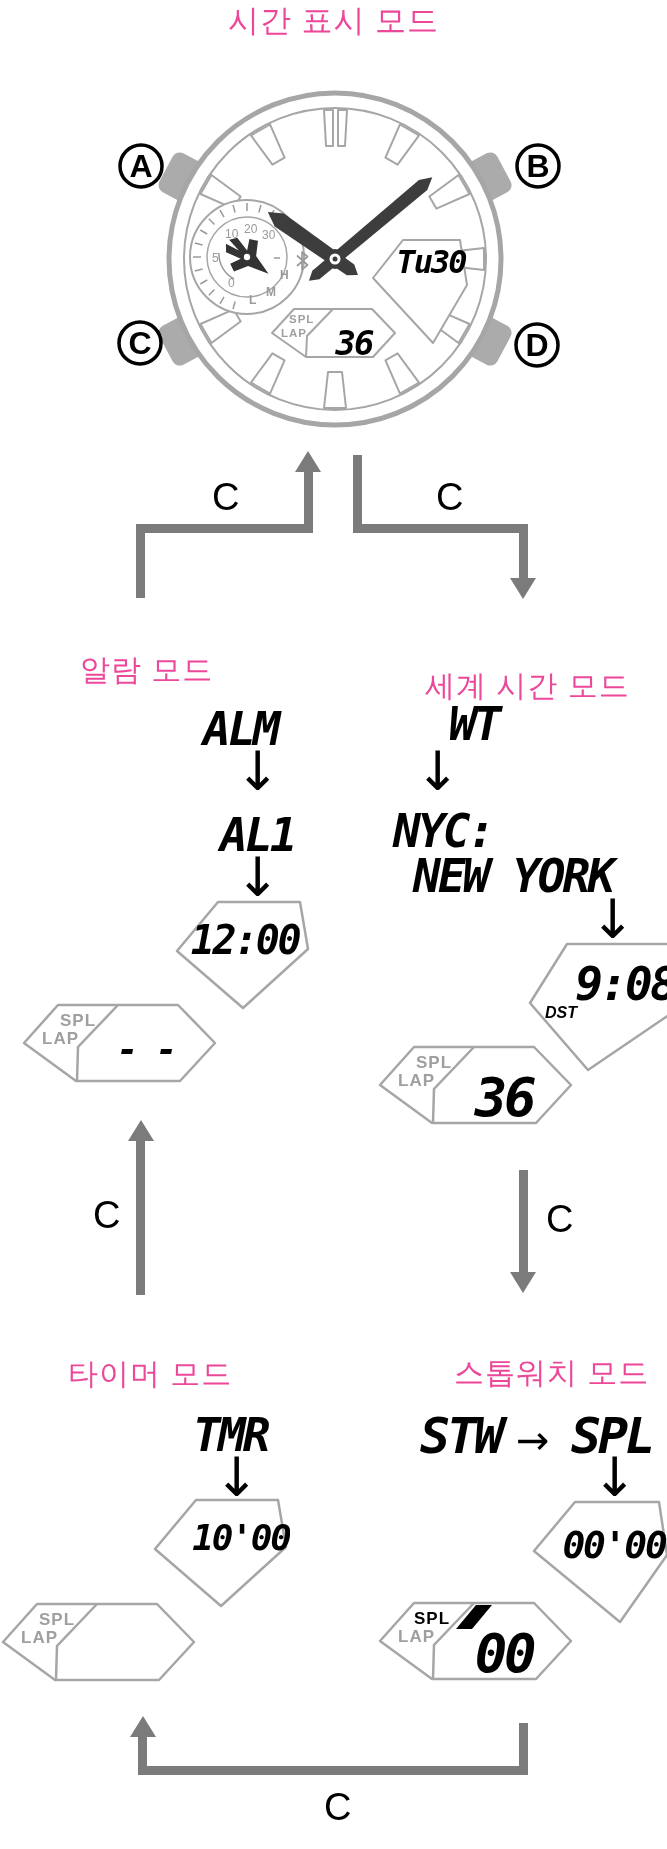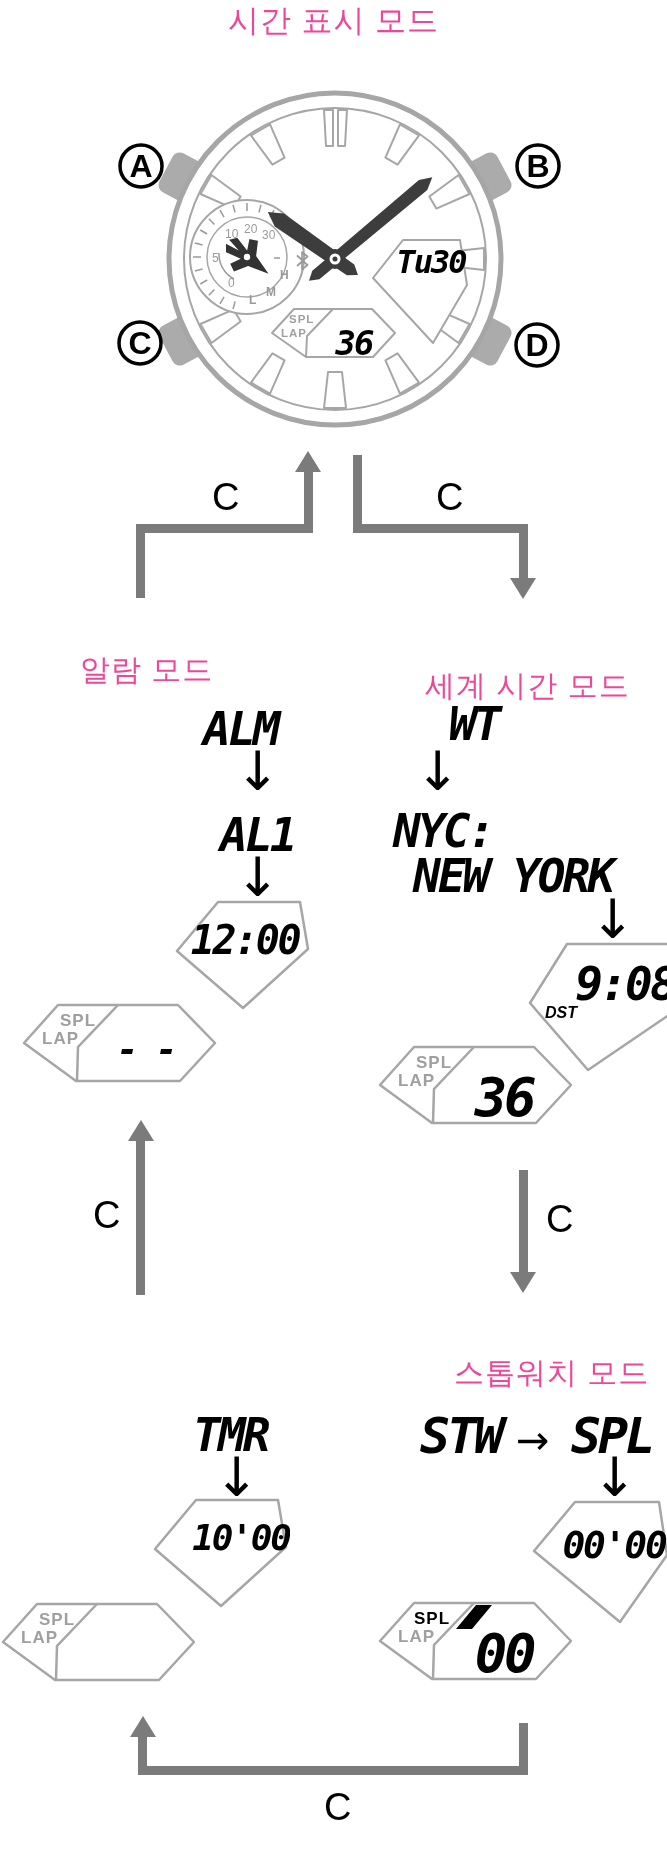--- a/index.html
+++ b/index.html
@@ -188,20 +188,21 @@
     <div class="tri-up abs" style="left:128px;top:1120px;"></div>
     <div class="bar" style="left:136px;top:1139px;width:9px;height:156px;"></div>
     <div class="abs clabel" style="left:93px;top:1196px;">C</div>
   </div>
   <div>
     <div class="bar" style="left:519px;top:1170px;width:9px;height:104px;"></div>
     <div class="tri-down abs" style="left:510px;top:1272px;"></div>
     <div class="abs clabel" style="left:546px;top:1200px;">C</div>
   </div>
 
+  <div class="abs ko" style="left:68px;top:1354px;">타이머 모드</div>
   <div class="abs lcd lcd46" style="left:193px;top:1412px;">TMR</div>
   <div class="abs darr" style="left:214px;top:1451px;">↓</div>
   <svg class="abs" style="left:153px;top:1498px;" width="137" height="112" viewBox="0 0 137 112">
     <polygon points="43,2 125,2 133,49 68,108 2,51" fill="#fff" stroke="#a6a6a6" stroke-width="2.5" stroke-linejoin="round"></polygon>
     <text class="lcd" x="88" y="52" text-anchor="middle" font-size="36" font-weight="bold" font-style="italic" letter-spacing="-2">10'00</text>
   </svg>
   <svg class="abs" style="left:1px;top:1601px;" width="196" height="82" viewBox="0 0 196 82">
     <polygon points="2,41 36,3 156,3 193,41 158,79 54,79" fill="#fff" stroke="#a6a6a6" stroke-width="2.5" stroke-linejoin="round"></polygon>
     <path d="M96 3 L56 45 L55 79" fill="none" stroke="#a6a6a6" stroke-width="2.5"></path>
     <text class="splgray" x="38" y="24" font-size="17">SPL</text>

